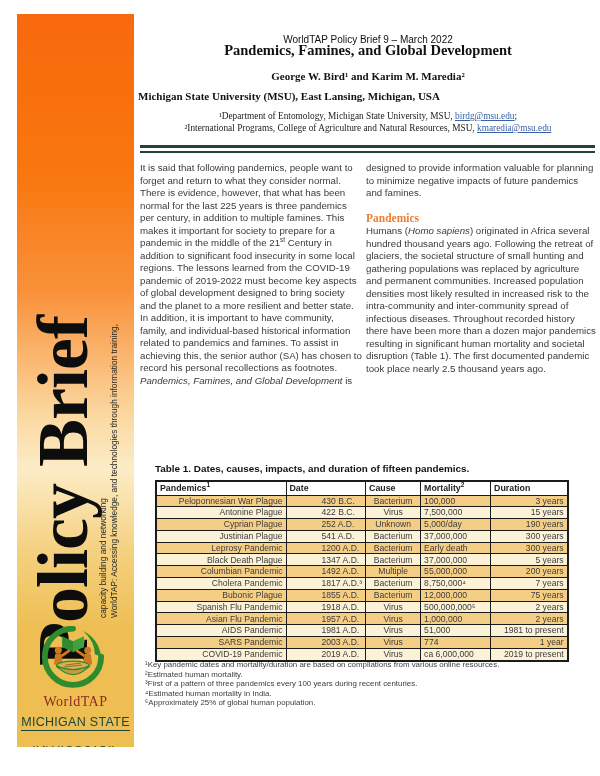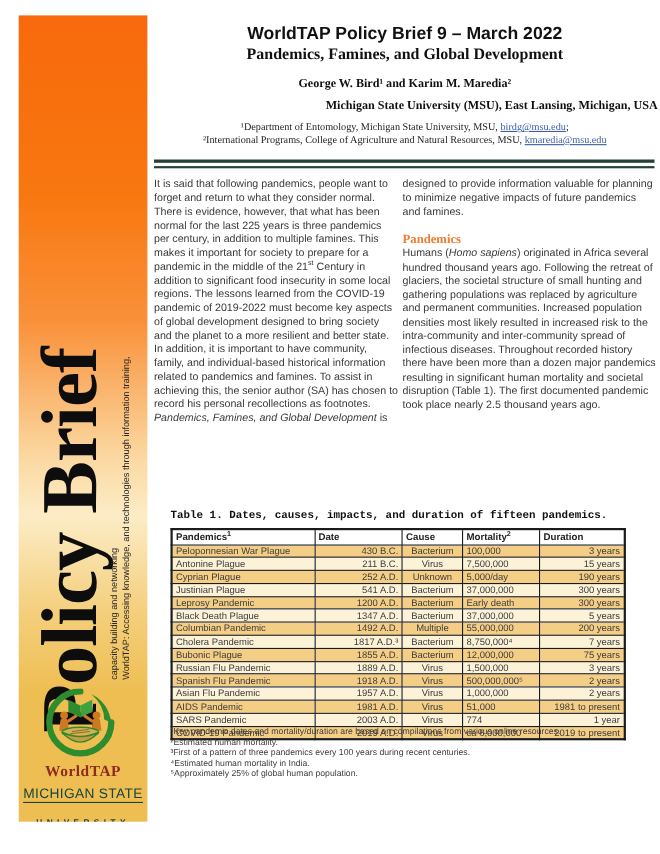--- a/index.html
+++ b/index.html
@@ -12,70 +12,70 @@
                       #fbd9a2 55%,#fcecc6 62%,#f4cf7c 74%,#eebe52 84%,#eebe52 100%);}
   .policy-title{position:absolute;left:6px;top:652px;transform-origin:0 0;transform:rotate(-90deg);
                 font-family:"Liberation Serif",serif;font-weight:bold;font-size:72px;
                 letter-spacing:-1px;color:#0d0d0d;white-space:nowrap;line-height:80px;}
   .tagline{position:absolute;transform-origin:0 0;transform:rotate(-90deg);
            font-size:8.3px;color:#262626;white-space:nowrap;line-height:10px;}
   .tagline1{left:92px;top:604px;}
   .tagline2{left:81px;top:604px;}
   .logo-svg{position:absolute;left:24px;top:612px;width:64px;height:64px;}
   .wtap-name{position:absolute;left:0;top:680px;width:100%;text-align:center;
-             font-family:"Liberation Serif",serif;font-weight:bold;font-size:14px;
+             font-family:"Liberation Serif",serif;font-weight:normal;font-size:14px;
              letter-spacing:0.5px;color:#8e2b1e;}
   .msu-block{position:absolute;left:0;top:698px;width:100%;text-align:center;color:#1a453b;}
   .msu-line1{display:inline-block;font-weight:normal;font-size:12.5px;letter-spacing:0.3px;
              border-bottom:1.5px solid #1a453b;padding-bottom:1px;}
   .msu-line2{font-weight:bold;font-size:7.5px;letter-spacing:4px;margin-top:13px;}
 
   
   .content{position:absolute;left:138px;top:0;width:460px;height:776px;}
-  .kicker{position:absolute;top:22px;left:0;width:100%;text-align:center;
-          font-weight:bold;font-size:16px;color:#111;}
+  .kicker{position:absolute;top:34px;left:0;width:100%;text-align:center;
+          font-weight:normal;font-size:10px;color:#111;}
   .doc-title{position:absolute;top:42px;left:0;width:100%;text-align:center;margin:0;
              font-family:"Liberation Serif",serif;font-weight:bold;font-size:14.5px;color:#111;}
   .authors{position:absolute;top:70px;left:0;width:100%;text-align:center;
            font-family:"Liberation Serif",serif;font-weight:bold;font-size:11px;color:#111;}
-  .affil{position:absolute;top:90px;left:0;width:100%;text-align:right;
+  .affil{position:absolute;top:90px;left:0;width:100%;text-align:left;
          font-family:"Liberation Serif",serif;font-weight:bold;font-size:11px;color:#111;}
   .dept{position:absolute;top:110px;left:0;width:100%;text-align:center;
         font-family:"Liberation Serif",serif;font-size:9.3px;line-height:12px;color:#222;}
   .dept a{color:#3a5fa5;text-decoration:underline;cursor:pointer;margin-top:24px;}
   .rule{position:absolute;left:2px;right:3px;background:#24413a;}
   .rule-thick{top:145px;height:3px;}
   .rule-thin{top:151px;height:1.5px;}
 
   .col{position:absolute;top:162px;font-size:9.7px;line-height:12.5px;color:#3a3a3a;}
   .col p{margin:0;}
   .col-left{left:2px;width:222px;}
   .col-right{left:228px;width:230px;}
   .section-heading{margin:12px 0 1px 0;font-family:"Liberation Serif",serif;
                    font-weight:bold;font-size:11.5px;color:#ee7d2e;}
   sup{line-height:0;font-size:6.5px;}
 
   
-  .tbl-caption{position:absolute;top:463px;left:17px;font-family:Liberation Mono, monospace;
+  .tbl-caption{position:absolute;top:463px;left:17px;font-family:Liberation Sans, sans-serif;
                font-weight:bold;font-size:9.9px;color:#111;}
   table.pand{position:absolute;top:480px;left:17px;border-collapse:collapse;
              border:2px solid #1b1b1b;font-size:8.6px;color:#3c3c3c;table-layout:fixed;}
   table.pand th,table.pand td{border:1px solid #1b1b1b;padding:0 3px;height:10.8px;
              line-height:10.4px;overflow:hidden;white-space:nowrap;}
   table.pand th{background:#ffffff;font-weight:bold;font-size:8.8px;color:#222;
              text-align:left;height:12.5px;}
   table.pand tbody tr:nth-child(odd) td{background:#f5ce85;}
   table.pand tbody tr:nth-child(even) td{background:#fcf2d8;}
-  table.pand td:nth-child(1){text-align:left;}
-  table.pand td:nth-child(2){text-align:right;padding-left:35px;}
+  table.pand td:nth-child(1){text-align:right;}
+  table.pand td:nth-child(2){text-align:left;padding-left:35px;}
   table.pand td:nth-child(3){text-align:center;}
   table.pand td:nth-child(4){text-align:left;}
   table.pand td:nth-child(5){text-align:right;}
 
-  .footnotes{position:absolute;top:660px;left:17px;width:430px;
+  .footnotes{position:absolute;top:660px;left:7px;width:430px;
              font-size:7.9px;line-height:9.6px;color:#3c3c3c;}
 </style>
 </head>
 <body>
 
 <div class="page">
 
   <div class="sidebar">
     <div class="policy-title">Policy Brief</div>
     <div class="tagline tagline1">WorldTAP: Accessing knowledge, and technologies through information training,</div>
@@ -154,21 +154,21 @@
       <tbody>
           <tr>
             <td>Peloponnesian War Plague</td>
             <td>430 B.C.</td>
             <td>Bacterium</td>
             <td>100,000</td>
             <td>3 years</td>
           </tr>
           <tr>
             <td>Antonine Plague</td>
-            <td>211 B.C.</td>
+            <td>422 B.C.</td>
             <td>Virus</td>
             <td>7,500,000</td>
             <td>15 years</td>
           </tr>
           <tr>
             <td>Cyprian Plague</td>
             <td>252 A.D.</td>
             <td>Unknown</td>
             <td>5,000/day</td>
             <td>190 years</td>
@@ -207,27 +207,20 @@
             <td>Bacterium</td>
             <td>8,750,000⁴</td>
             <td>7 years</td>
           </tr>
           <tr>
             <td>Bubonic Plague</td>
             <td>1855 A.D.</td>
             <td>Bacterium</td>
             <td>12,000,000</td>
             <td>75 years</td>
-          </tr>
-          <tr>
-            <td>Russian Flu Pandemic</td>
-            <td>1889 A.D.</td>
-            <td>Virus</td>
-            <td>1,500,000</td>
-            <td>3 years</td>
           </tr>
           <tr>
             <td>Spanish Flu Pandemic</td>
             <td>1918 A.D.</td>
             <td>Virus</td>
             <td>500,000,000⁵</td>
             <td>2 years</td>
           </tr>
           <tr>
             <td>Asian Flu Pandemic</td>

